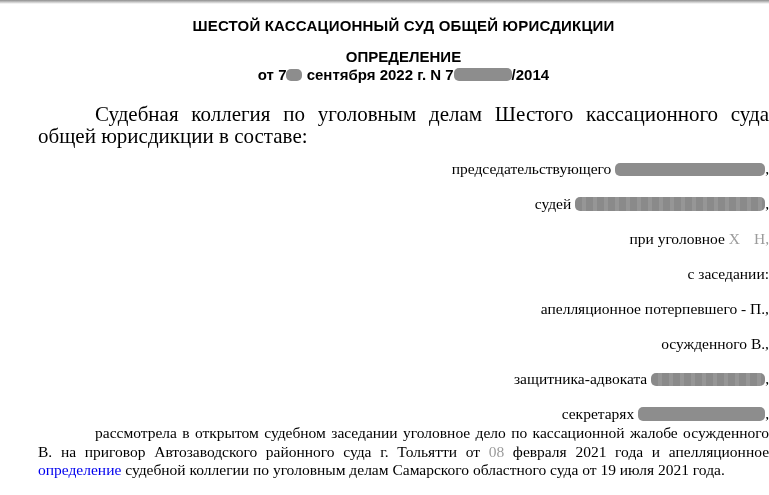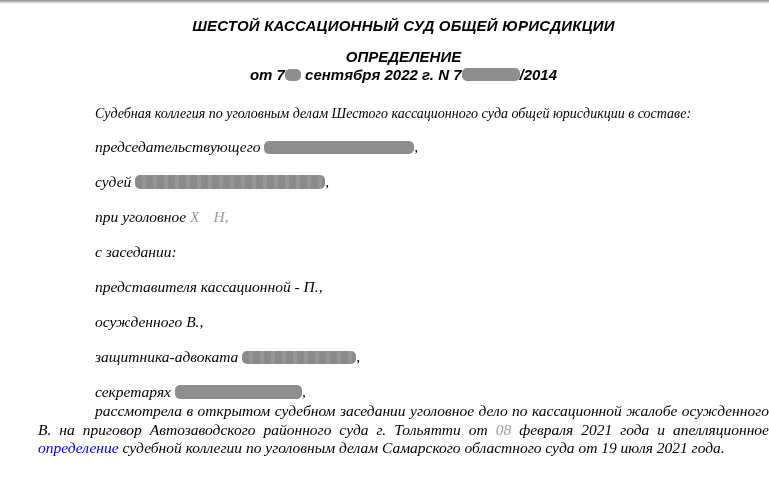--- a/index.html
+++ b/index.html
@@ -13,50 +13,50 @@
     overflow: hidden;
     font-family: "Liberation Serif", serif;
     color: #000000;
   }
   .top-shadow {
     height: 4px;
     background: linear-gradient(#8e8e8e, #ffffff);
   }
   .page {
     padding: 6px 0 0 38px;
-    font-style: italic;
   }
   .court-title {
     font-family: "Liberation Sans", sans-serif;
     font-weight: bold;
     font-size: 15px;
     line-height: 17px;
     text-align: center;
     letter-spacing: 0.2px;
     margin: 7px 0 0 0;
   }
   .heading-block {
     font-family: "Liberation Sans", sans-serif;
     font-weight: bold;
     font-size: 15px;
     line-height: 18px;
     text-align: center;
     margin-top: 14px;
   }
   .intro {
-    font-size: 14px;
+    font-size: 21px;
     line-height: 22px;
     text-align: justify;
     text-indent: 57px;
     margin: 19px 0 12px 0;
   }
   .doc-line {
     font-size: 15.5px;
     line-height: 19px;
     margin: 16px 0 0 57px;
+    text-align: right;
   }
   .doc-line.first {
     margin-top: 9px;
   }
   .main-para {
     font-size: 15.5px;
     line-height: 18.5px;
     text-align: justify;
     text-indent: 57px;
     margin: 1px 0 0 0;
@@ -106,21 +106,21 @@
   <p class="intro">Судебная коллегия по уголовным делам Шестого кассационного суда общей юрисдикции в составе:</p>
 
   <p class="doc-line first"><span>председательствующего </span><span class="redact plain r-w150"></span><span>,</span></p>
 
   <p class="doc-line"><span>судей </span><span class="redact r-w190"></span><span>,</span></p>
 
   <p class="doc-line"><span>при уголовное </span><span class="faint">Х</span><span class="gap-sm"></span><span class="faint">Н</span><span class="faint">,</span></p>
 
   <p class="doc-line">с заседании:</p>
 
-  <p class="doc-line">представителя кассационной - П.,</p>
+  <p class="doc-line">апелляционное потерпевшего - П.,</p>
 
   <p class="doc-line">осужденного В.,</p>
 
   <p class="doc-line"><span>защитника-адвоката </span><span class="redact r-w114"></span><span>,</span></p>
 
   <p class="doc-line"><span>секретарях </span><span class="redact plain r-w127"></span><span>,</span></p>
 
   <p class="main-para"><span>рассмотрела в открытом судебном заседании уголовное дело по кассационной жалобе осужденного В. на приговор Автозаводского районного суда г. Тольятти от </span><span class="faint">08</span><span> февраля 2021 года и апелляционное </span><a class="doc-link">определение</a><span> судебной коллегии по уголовным делам Самарского областного суда от 19 июля 2021 года.</span></p>
 
 </div>

